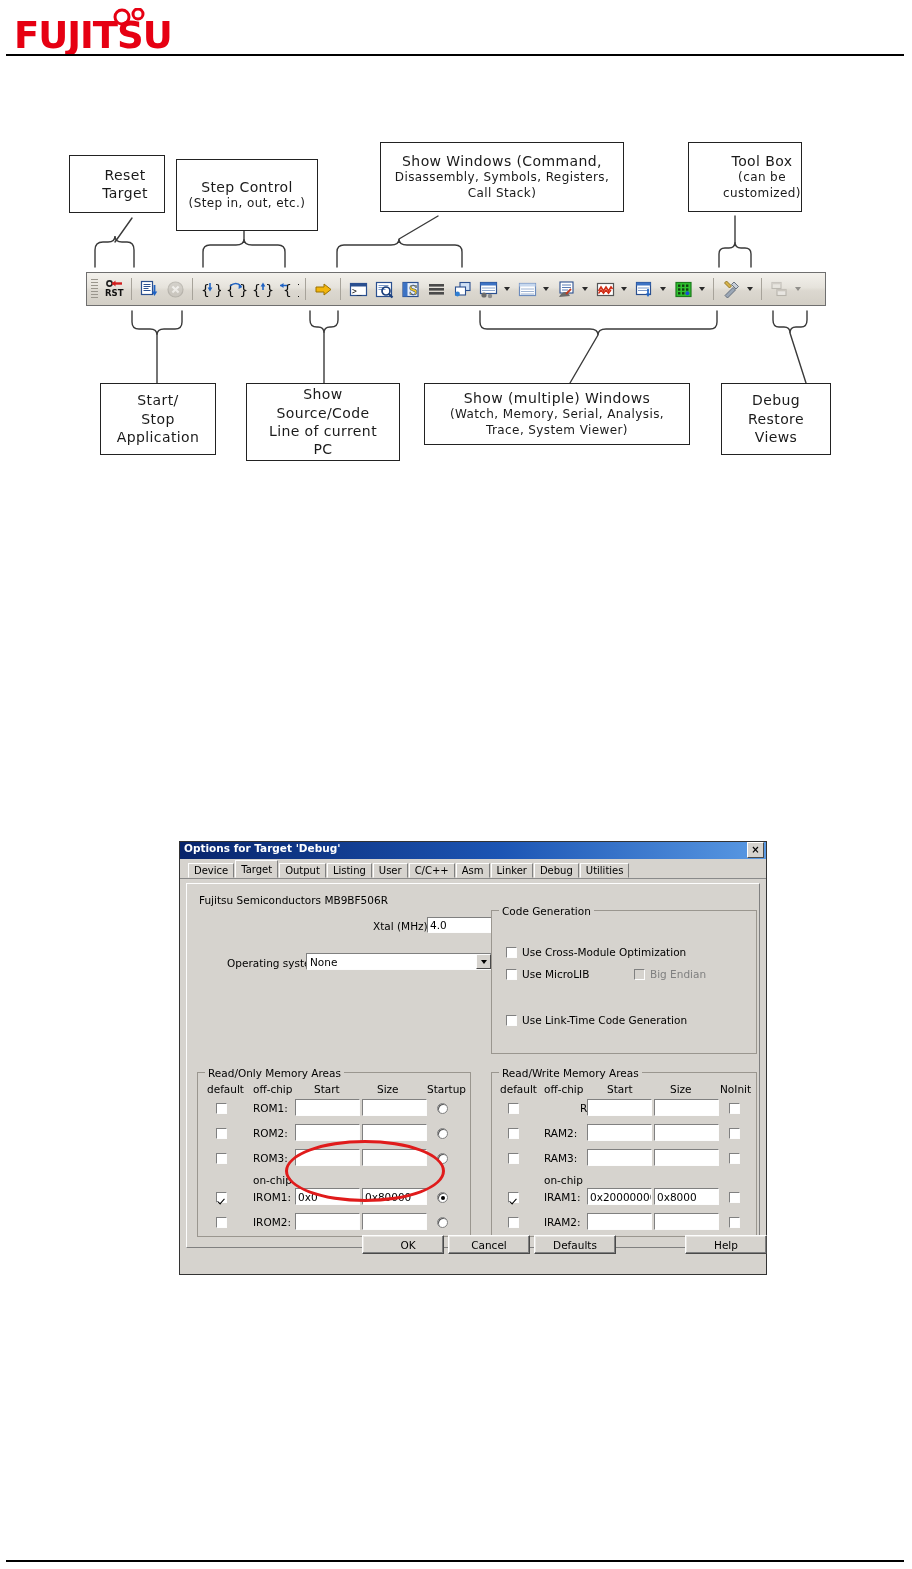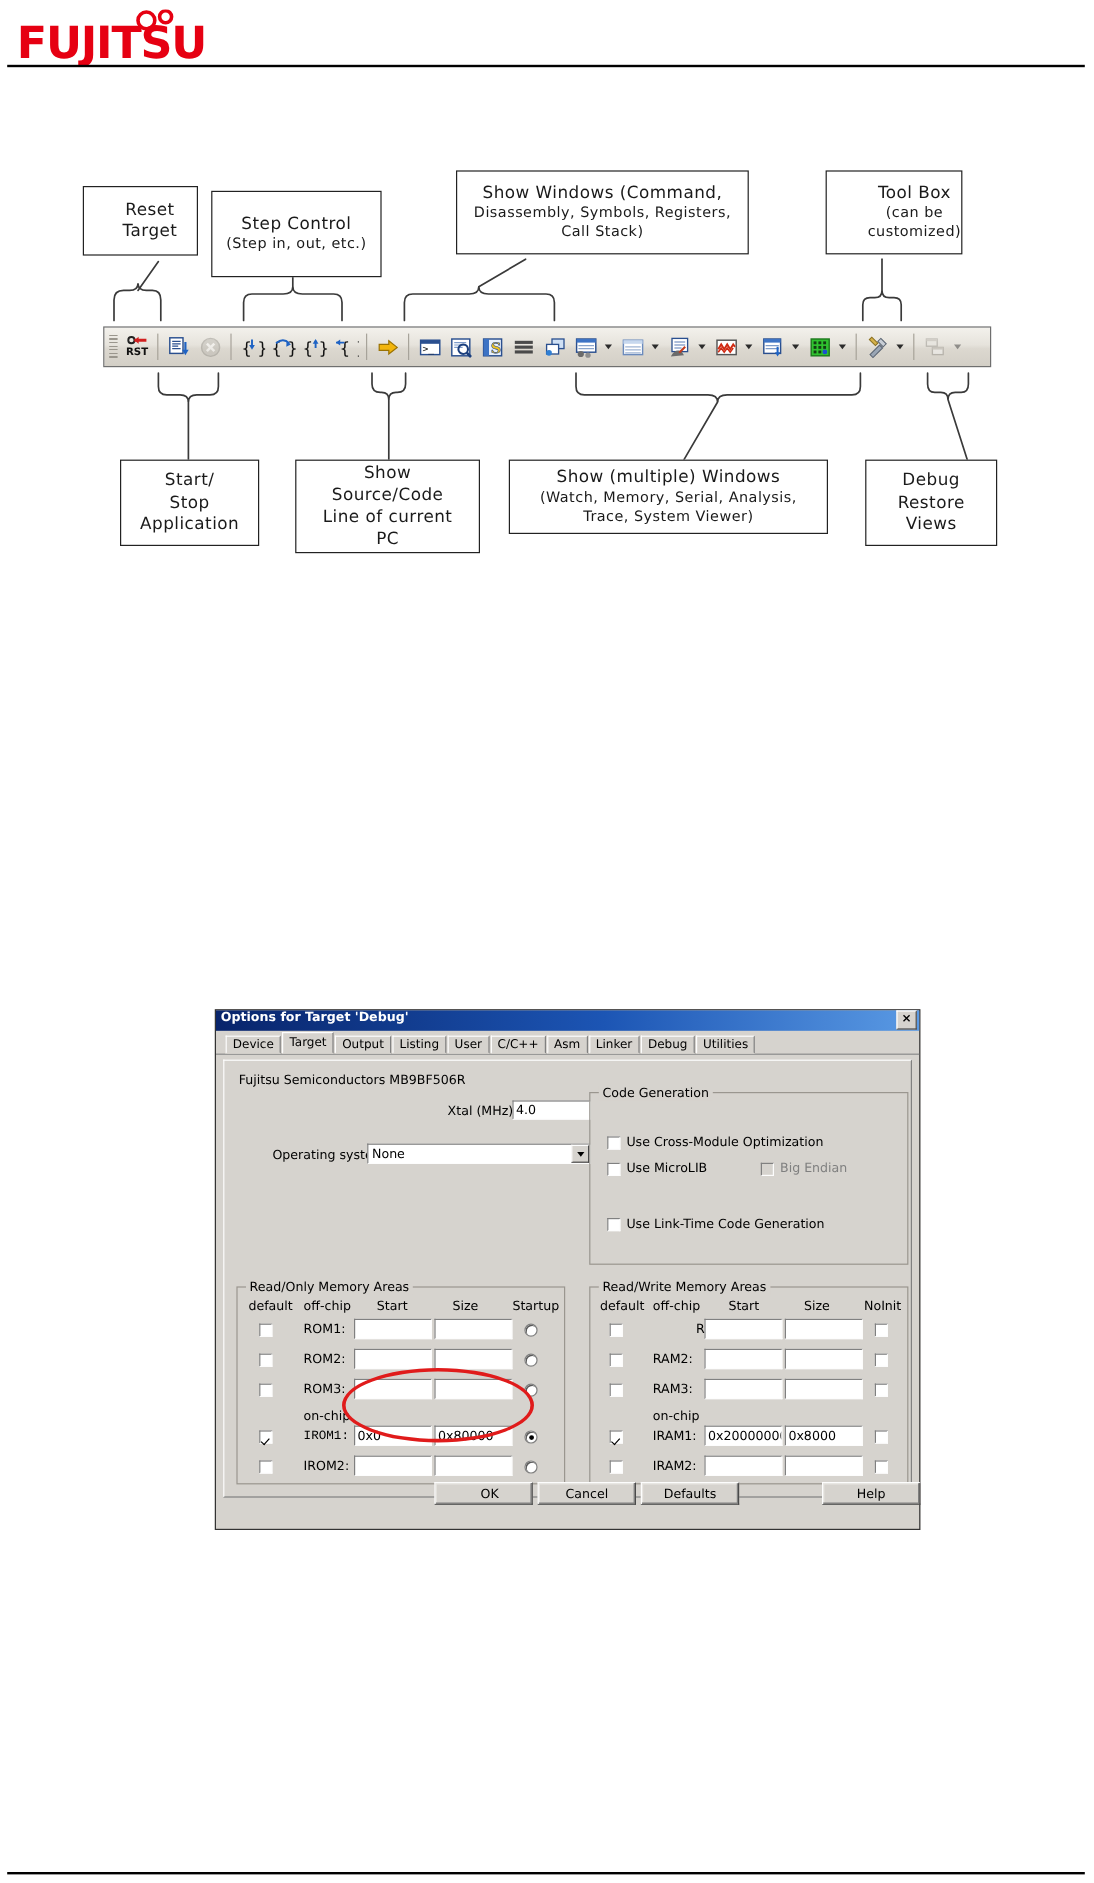--- a/index.html
+++ b/index.html
@@ -759,21 +759,21 @@
 
       <div class="chk" style="position:absolute; left:29px; top:269px;"></div>
       <div class="lbl" style="position:absolute; left:66px; top:268px;">ROM3:</div>
       <div class="field" style="position:absolute; left:108px; top:265px; width:65px; height:17px;"></div>
       <div class="field" style="position:absolute; left:175px; top:265px; width:65px; height:17px;"></div>
       <div class="radio" style="position:absolute; left:250px; top:269px;"></div>
 
       <div class="lbl" style="position:absolute; left:66px; top:290px;">on-chip</div>
 
       <div class="chk checked" style="position:absolute; left:29px; top:308px;"></div>
-      <div class="lbl" style="position:absolute; left:66px; top:307px;font-family:Liberation Mono, monospace;">IROM1:</div>
+      <div class="lbl" style="position:absolute; left:66px; top:307px;">IROM1:</div>
       <div class="field" style="position:absolute; left:108px; top:304px; width:65px; height:17px;">0x0</div>
       <div class="field" style="position:absolute; left:175px; top:304px; width:65px; height:17px;">0x80000</div>
       <div class="radio on" style="position:absolute; left:250px; top:308px;"></div>
 
       <div class="chk" style="position:absolute; left:29px; top:333px;"></div>
       <div class="lbl" style="position:absolute; left:66px; top:332px;">IROM2:</div>
       <div class="field" style="position:absolute; left:108px; top:329px; width:65px; height:17px;"></div>
       <div class="field" style="position:absolute; left:175px; top:329px; width:65px; height:17px;"></div>
       <div class="radio" style="position:absolute; left:250px; top:333px;"></div>
 

